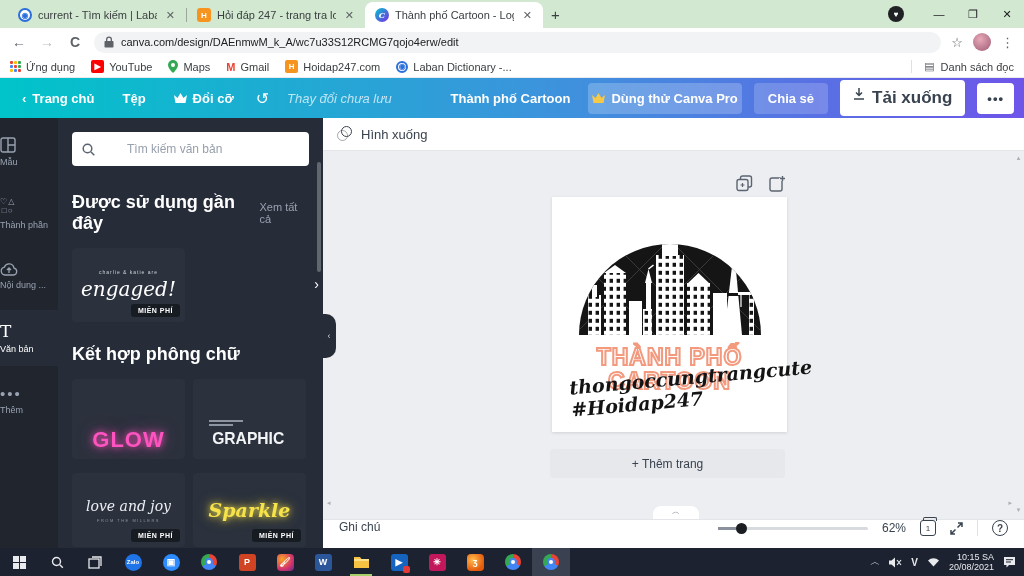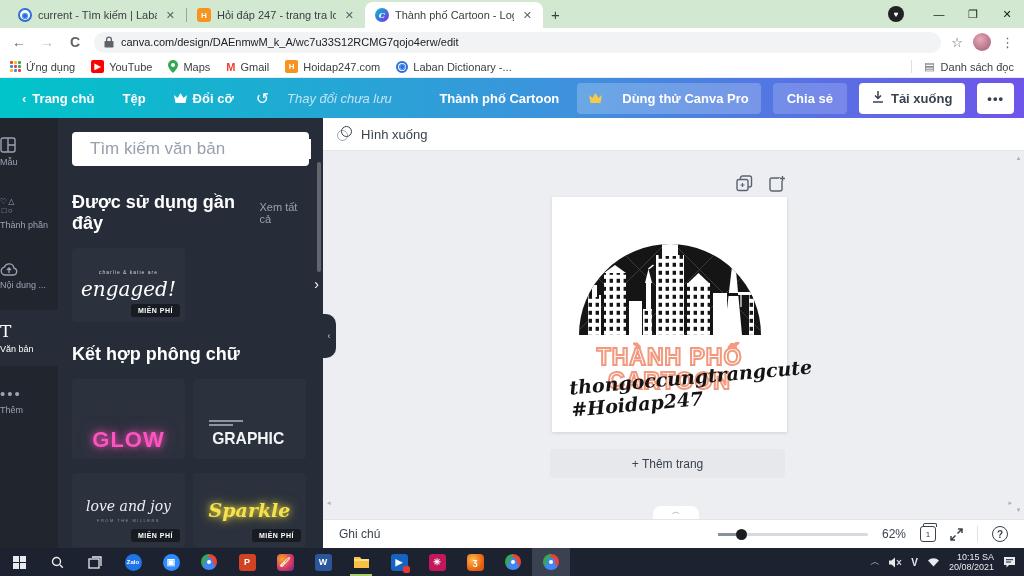--- a/index.html
+++ b/index.html
@@ -37,36 +37,36 @@
   .bm-right { margin-left:auto; display:flex; align-items:center; gap:6px; border-left:1px solid #e0e0e0; padding-left:12px; }
 
   
   .cv-header { position:absolute; top:78px; left:0; right:0; height:40px;
     background:linear-gradient(90deg,#00c4c9 0%,#3e92dd 55%,#6e55e9 100%);
     display:flex; align-items:center; padding:0 10px; gap:4px; color:#fff; font-size:13px; }
   .cv-item { display:flex; align-items:center; gap:6px; padding:6px 12px; border-radius:4px; font-weight:bold; }
   .cv-unsaved { font-style:italic; font-weight:normal; color:rgba(255,255,255,.7); padding:6px 8px; }
   .cv-spacer { flex:1; }
   .cv-title { font-weight:bold; margin-right:14px; }
-  .btn-pro { background:rgba(255,255,255,.22); border:none; color:#fff; font-weight:bold; font-size:13px; padding:8px 12px; border-radius:4px; display:flex; gap:20px; align-items:center; }
+  .btn-pro { background:rgba(255,255,255,.22); border:none; color:#fff; font-weight:bold; font-size:13px; padding:8px 4px; border-radius:4px; display:flex; gap:6px; align-items:center; }
   .btn-share { background:rgba(255,255,255,.18); border:none; color:#fff; font-weight:bold; font-size:13px; padding:8px 14px; border-radius:4px; margin-left:8px; }
-  .btn-dl { background:#fff; border:none; color:#39434f; font-weight:bold; font-size:13px; padding:8px 13px; border-radius:4px; margin-left:8px; display:flex; gap:7px; }
+  .btn-dl { background:#fff; border:none; color:#39434f; font-weight:bold; font-size:17px; padding:8px 13px; border-radius:4px; margin-left:8px; display:flex; gap:7px; }
   .btn-more { background:#fff; border:none; color:#39434f; font-weight:bold; font-size:13px; padding:8px 10px; border-radius:4px; margin-left:8px; letter-spacing:1px; }
 
   
   .side-rail { position:absolute; top:118px; left:0; width:58px; height:430px; background:#20252e; }
   .rail-item { height:56px; display:flex; flex-direction:column; align-items:flex-start; justify-content:center; gap:4px; color:#9aa2b1; font-size:9px; margin:6px 0; }
   .rail-item.active { color:#fff; background:#262c38; }
   .rail-ico { font-size:15px; line-height:1; }
   .shape-ico { font-size:8px; letter-spacing:1px; line-height:1.1; text-align:center; }
 
   
   .panel { position:absolute; top:118px; left:58px; width:265px; height:430px; background:#262c38; overflow:hidden; padding:14px 14px 0 14px; }
   .searchbox { width:100%; height:34px; background:#fff; border-radius:4px; display:flex; align-items:center; padding:0 10px; gap:8px; }
-  .searchbox input { border:none; outline:none; flex:1; font-size:17px; color:#333; font-family:"Liberation Sans",sans-serif; }
+  .searchbox input { border:none; outline:none; flex:1; font-size:12px; color:#333; font-family:"Liberation Sans",sans-serif;margin-left:24px; }
   .searchbox input::placeholder { color:#98a0ad; }
   .panel-row { display:flex; align-items:center; justify-content:space-between; margin-top:26px; }
   .panel-h { color:#fff; font-weight:bold; font-size:18px; }
   .panel-link { color:#9aa2b1; font-size:11px; }
   .cardrow { display:flex; gap:8px; margin-top:14px; position:relative; }
   .tcard { position:relative; width:113px; height:74px; background:#2b313d; border-radius:4px; display:flex; flex-direction:column; align-items:center; justify-content:center; overflow:hidden; }
   .badge { position:absolute; right:5px; bottom:5px; background:#171b22; color:#fff; font-size:7px; font-weight:bold; padding:3px 7px; border-radius:3px; letter-spacing:.5px; }
   .eyebrow { font-size:5px; letter-spacing:1px; color:#cfd3da; }
   .t-script { font-family:"DejaVu Serif",serif; font-style:italic; color:#fff; font-size:20px; margin-top:2px; }
   .t-action { font-weight:bold; font-size:22px; letter-spacing:1px; color:transparent; -webkit-text-stroke:1.2px #c2713d; }
@@ -90,21 +90,21 @@
   .anim-ico i:last-child { left:4px; top:0; }
   .page-actions { position:absolute; top:57px; left:413px; display:flex; gap:16px; color:#5b6470; }
   .design-card { position:absolute; top:79px; left:229px; width:235px; height:235px; background:#fff; box-shadow:0 1px 3px rgba(0,0,0,.12); }
   .design-text { position:absolute; left:0; right:0; top:148px; text-align:center; font-weight:bold; font-size:23px; letter-spacing:1px; line-height:1.05; color:#fff; -webkit-text-stroke:2px #f2997e; }
   .design-script { position:absolute; left:18px; top:170px; transform:rotate(-5deg); font-family:"DejaVu Serif",serif; font-style:italic; font-weight:bold; font-size:19px; color:#141414; line-height:1.15; -webkit-text-stroke:0; }
   .addpage-btn { position:absolute; top:331px; left:227px; width:235px; height:29px; background:#e6e8ec; border:none; border-radius:4px; color:#39434f; font-size:12px; font-family:"Liberation Sans",sans-serif; }
   .bottom-collapse { position:absolute; bottom:29px; left:330px; width:46px; height:13px; background:#fff; border-radius:8px 8px 0 0; color:#8a919c; font-size:8px; text-align:center; line-height:12px; }
   .hscroll { position:absolute; bottom:42px; left:4px; right:12px; height:7px; color:#aab0b8; font-size:7px; display:flex; justify-content:space-between; align-items:center; }
   .vscroll { position:absolute; top:36px; right:2px; width:7px; height:360px; display:flex; flex-direction:column; justify-content:space-between; align-items:center; color:#aab0b8; font-size:7px; }
 
-  .statusbar { position:absolute; bottom:0; left:0; right:0; height:29px; background:#fff; border-top:1px solid #e3e5e8; display:flex; align-items:center; padding:0 16px; font-size:12px; color:#39434f; }
+  .statusbar { position:absolute; bottom:0; left:0; right:0; height:29px; background:#fff; border-top:1px solid #e3e5e8; display:flex; align-items:flex-start; padding:0 16px; font-size:12px; color:#39434f; }
   .zoom-group { margin-left:auto; display:flex; align-items:center; gap:14px; }
   .slider { position:relative; width:150px; height:3px; background:#d7dadf; border-radius:2px; }
   .slider .thumb { position:absolute; left:18px; top:-4px; width:11px; height:11px; border-radius:50%; background:#1a1d21; }
   .slider .fill { position:absolute; left:0; top:0; height:3px; width:18px; background:#8a919c; }
   .pgbtn { position:relative; width:16px; height:16px; border:1.5px solid #39434f; border-radius:3px; font-size:8px; display:flex; align-items:center; justify-content:center; }
   .pgbtn:before { content:""; position:absolute; top:-4px; left:2px; width:12px; height:3px; border:1.5px solid #39434f; border-bottom:none; border-radius:2px 2px 0 0; }
   .helpdiv { width:1px; height:16px; background:#e0e2e6; }
   .help { width:16px; height:16px; border:1.5px solid #39434f; border-radius:50%; font-size:10px; display:flex; align-items:center; justify-content:center; font-weight:bold; }
 
   

